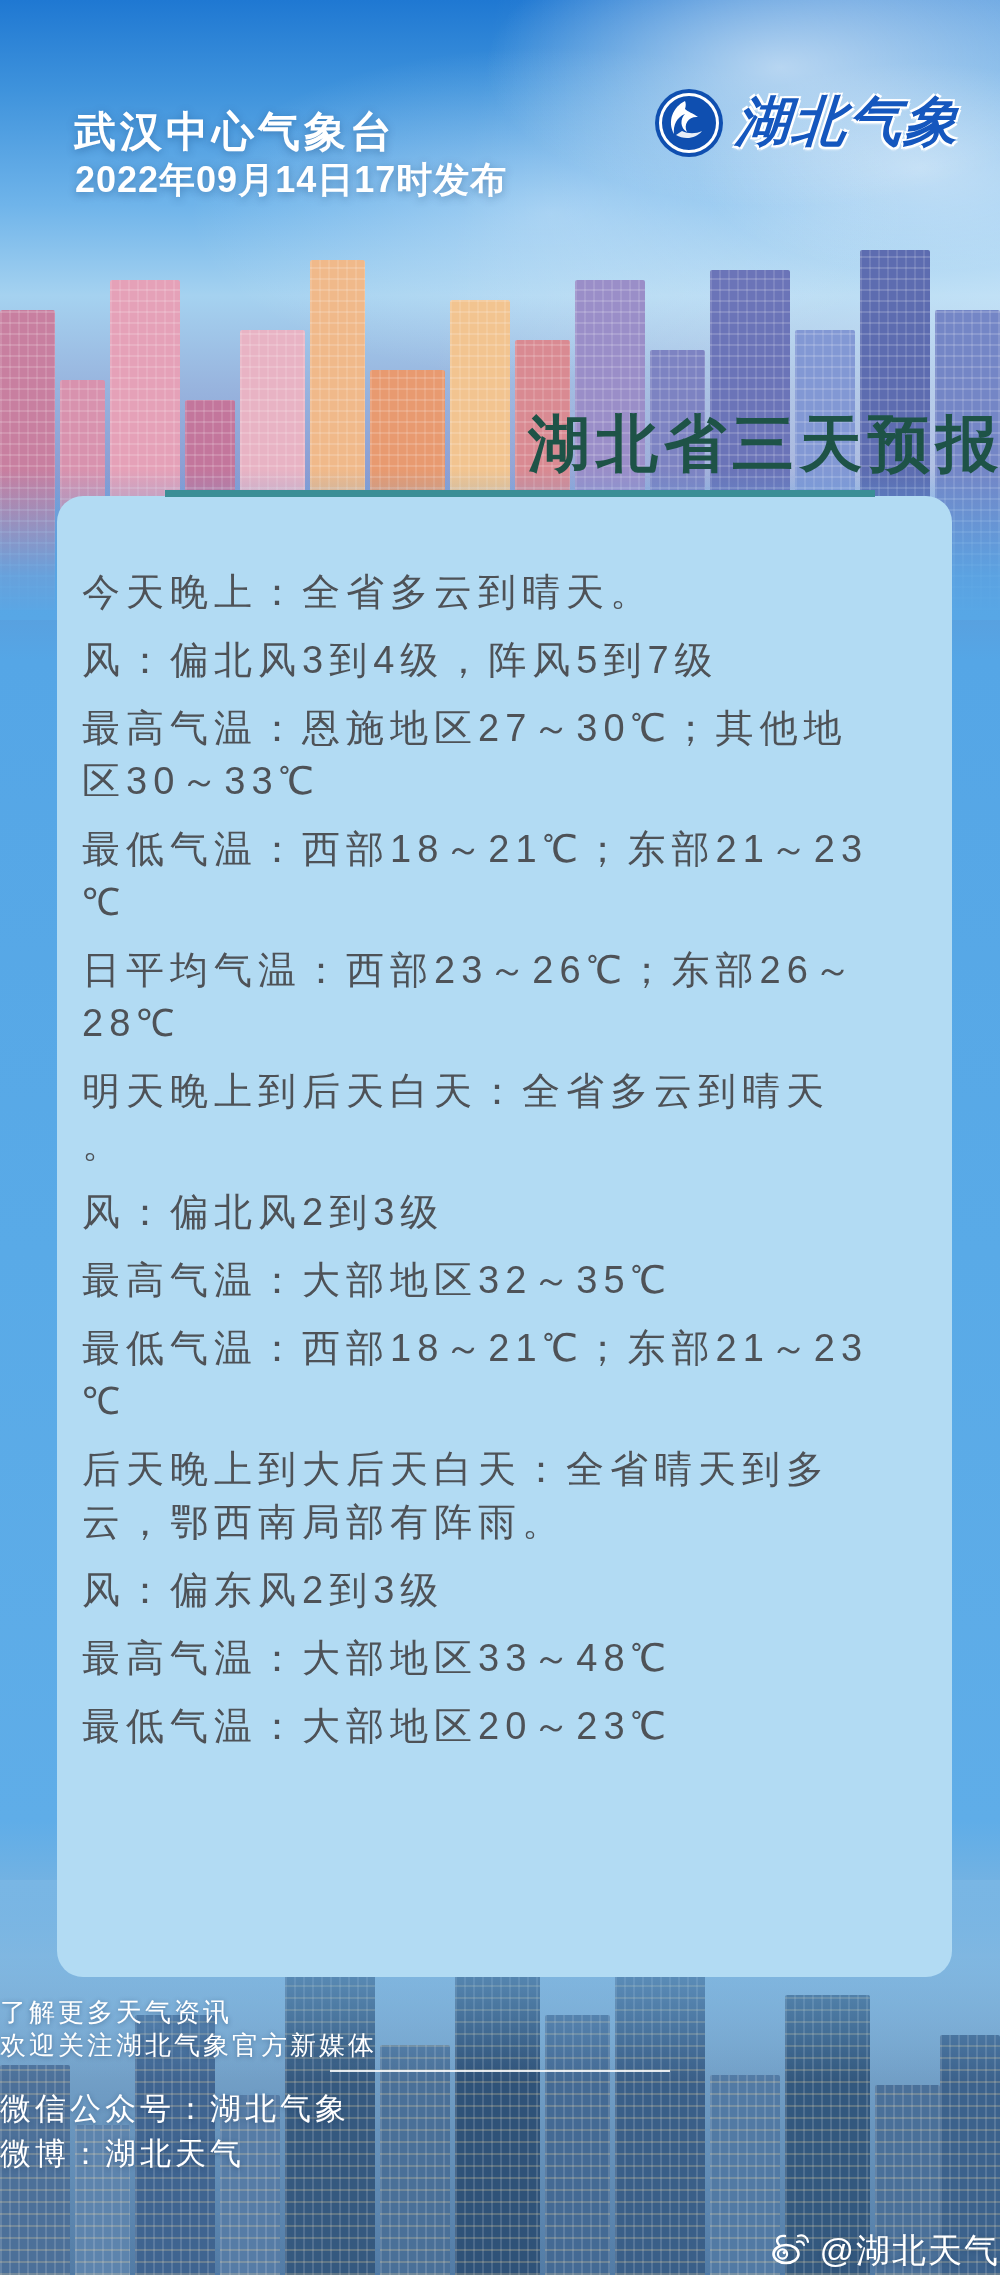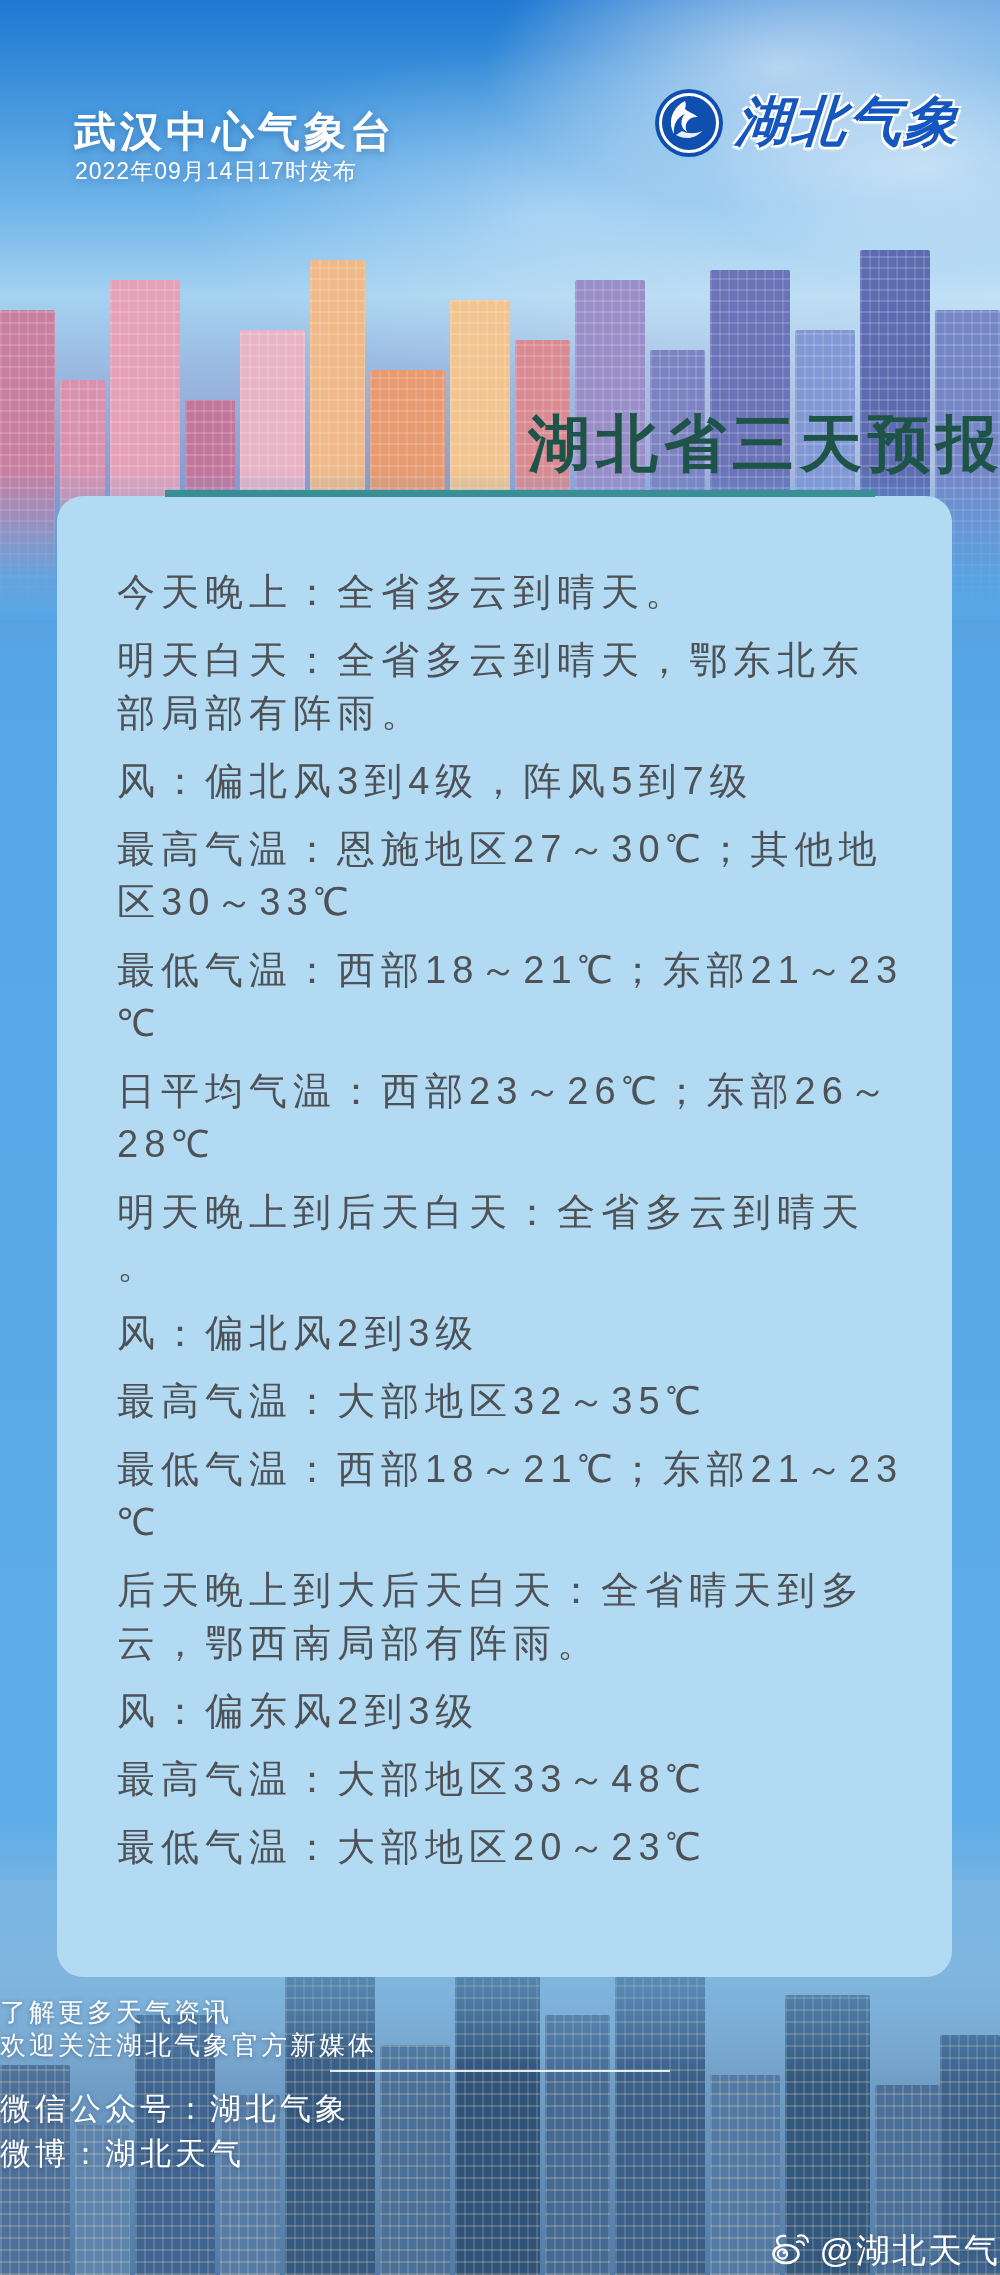--- a/index.html
+++ b/index.html
@@ -30,35 +30,35 @@
     background:linear-gradient(180deg, rgba(87,167,230,0) 0%, rgba(87,167,230,.85) 70%, #57a7e6 100%);}
   .city-bottom{left:0;top:1880px;width:1000px;height:395px;}
   .city-bottom .b{background-image:
       repeating-linear-gradient(0deg, rgba(255,225,160,.22) 0 2px, rgba(255,255,255,0) 2px 12px),
       repeating-linear-gradient(90deg, rgba(255,255,255,.14) 0 2px, rgba(255,255,255,0) 2px 9px);}
   .city-bottom-haze{position:absolute;left:0;top:1880px;width:1000px;height:200px;z-index:2;
     background:linear-gradient(180deg, #79b6e4 0%, rgba(121,182,228,.55) 45%, rgba(121,182,228,0) 100%);}
   
   .station{position:absolute;left:74px;top:104px;z-index:5;color:#fff;font-size:42px;font-weight:bold;
     letter-spacing:4px;text-shadow:0 2px 8px rgba(10,50,100,.35);}
-  .issued{position:absolute;left:75px;top:156px;z-index:5;color:#fff;font-size:23px;font-weight:normal;
+  .issued{position:absolute;left:75px;top:156px;z-index:5;color:#fff;font-size:36px;font-weight:bold;
     letter-spacing:1px;text-shadow:0 2px 8px rgba(10,50,100,.35);}
   .brand{position:absolute;left:654px;top:86px;z-index:5;display:flex;align-items:center;}
   .brand svg{display:block;}
   .brand-text{margin-left:12px;font-size:54px;font-weight:900;font-style:italic;color:#1557be;
     letter-spacing:2px;transform:skewX(-4deg);
     text-shadow:-2px -2px 0 #fff, 2px -2px 0 #fff, -2px 2px 0 #fff, 2px 2px 0 #fff, 0 3px 2px rgba(255,255,255,.8);}
   
   .page-title{position:absolute;left:4px;top:402px;width:1000px;z-index:5;text-align:right;
     color:#1e5347;font-size:62px;font-weight:800;letter-spacing:6px;}
   .accent-line{position:absolute;left:165px;top:490px;width:710px;height:7px;background:#3a8e96;z-index:6;}
   
   .panel{position:absolute;left:57px;top:496px;width:895px;height:1481px;z-index:4;
     background:#b2dbf3;border-radius:26px;box-sizing:border-box;
-    padding:70px 24px 0 60px;}
+    padding:70px 24px 0 25px;}
   .panel p{margin:0 0 15px 0;color:#4e5257;font-size:38px;line-height:53px;letter-spacing:6px;
     white-space:pre-line;}
   
   .footer{position:absolute;left:0;top:1996px;width:1000px;z-index:5;color:#fff;}
   .f-info{font-size:26px;line-height:33px;letter-spacing:3px;text-shadow:0 1px 5px rgba(20,50,90,.45);}
   .f-divider{width:340px;height:2px;background:rgba(255,255,255,.85);margin:8px auto 14px auto;}
   .f-channel{font-size:31px;line-height:45px;letter-spacing:4px;text-shadow:0 1px 5px rgba(20,50,90,.45);}
   .watermark{position:absolute;left:0;top:2228px;width:1000px;z-index:5;display:flex;
     align-items:center;justify-content:flex-end;color:#fff;}
   .watermark-text{font-size:34px;letter-spacing:2px;margin-left:10px;text-shadow:0 1px 5px rgba(20,50,90,.45);}
@@ -120,22 +120,20 @@
       </svg>
     </span>
     <span class="brand-text">湖北气象</span>
   </div>
 
   <div class="page-title">湖北省三天预报</div>
   <div class="accent-line"></div>
 
   <div class="panel">
     <p>今天晚上：全省多云到晴天。</p>
-    <p>明天白天：全省多云到晴天，鄂东北东
-部局部有阵雨。</p>
     <p>风：偏北风3到4级，阵风5到7级</p>
     <p>最高气温：恩施地区27～30℃；其他地
 区30～33℃</p>
     <p>最低气温：西部18～21℃；东部21～23
 ℃</p>
     <p>日平均气温：西部23～26℃；东部26～
 28℃</p>
     <p>明天晚上到后天白天：全省多云到晴天
 。</p>
     <p>风：偏北风2到3级</p>

